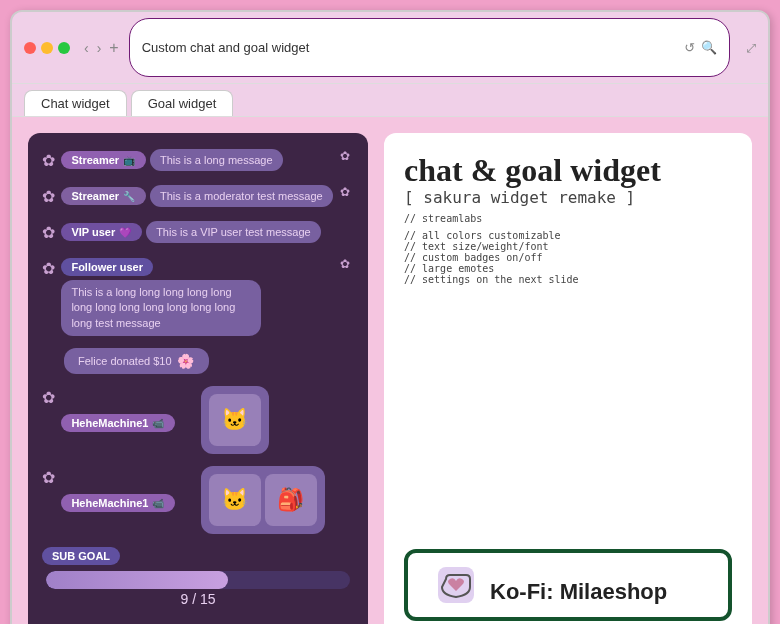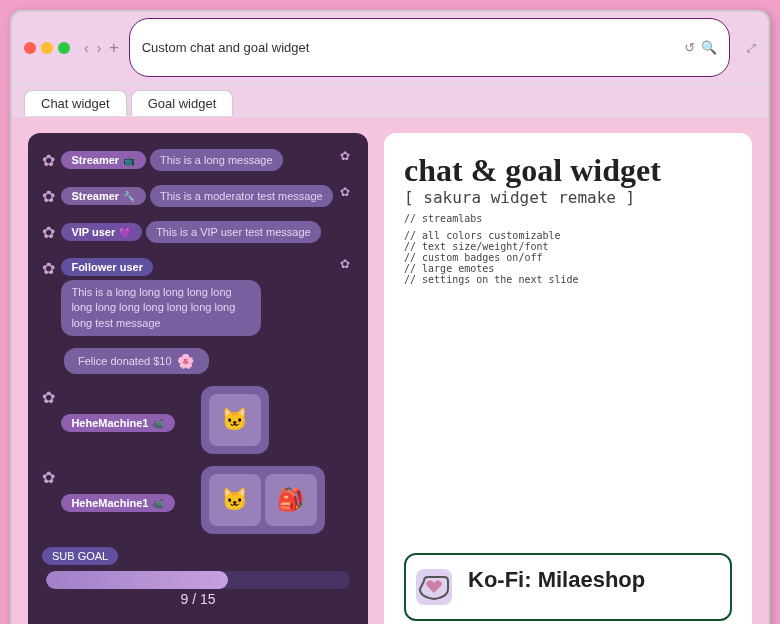--- a/index.html
+++ b/index.html
@@ -226,21 +226,21 @@
 
     
     .sub-goal-section {
       margin-top: 4px;
     }
 
     .sub-goal-label {
       background: #6050a0;
       color: white;
       font-size: 11px;
-      font-weight: normal;
+      font-weight: bold;
       padding: 3px 10px;
       border-radius: 20px;
       display: inline-block;
       margin-bottom: 6px;
     }
 
     .goal-bar-container {
       position: relative;
       margin: 0 4px;
     }
@@ -290,25 +290,25 @@
     }
 
     .feature-line {
       font-size: 10px;
       color: #444;
       font-family: monospace;
     }
 
     .kofi-box {
       margin-top: auto;
-      border: 2px solid #14532d;
-      border-radius: 12px;
-      padding: 12px 8px;
-      display: flex;
-      align-items: flex-start;
+      border: 4px solid #14532d;
+      border-radius: 12px;
+      padding: 12px 28px;
+      display: flex;
+      align-items: flex-end;
       gap: 14px;
     }
 
     .kofi-icon {
       width: 40px;
       height: 40px;
       display: flex;
       align-items: center;
       justify-content: center;
       font-size: 24px;

